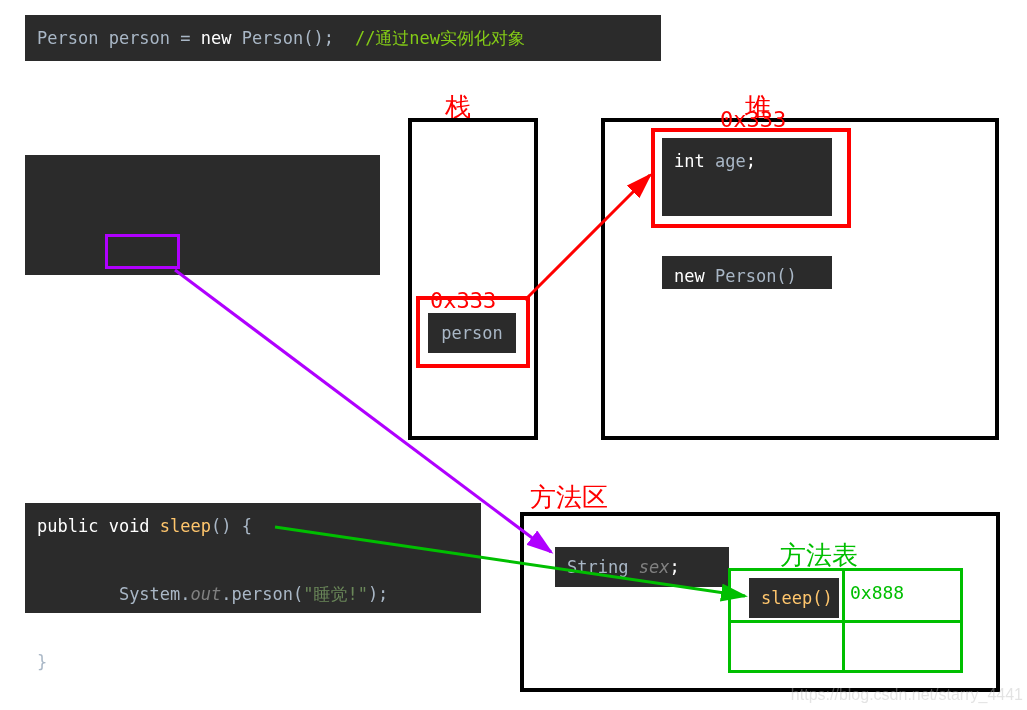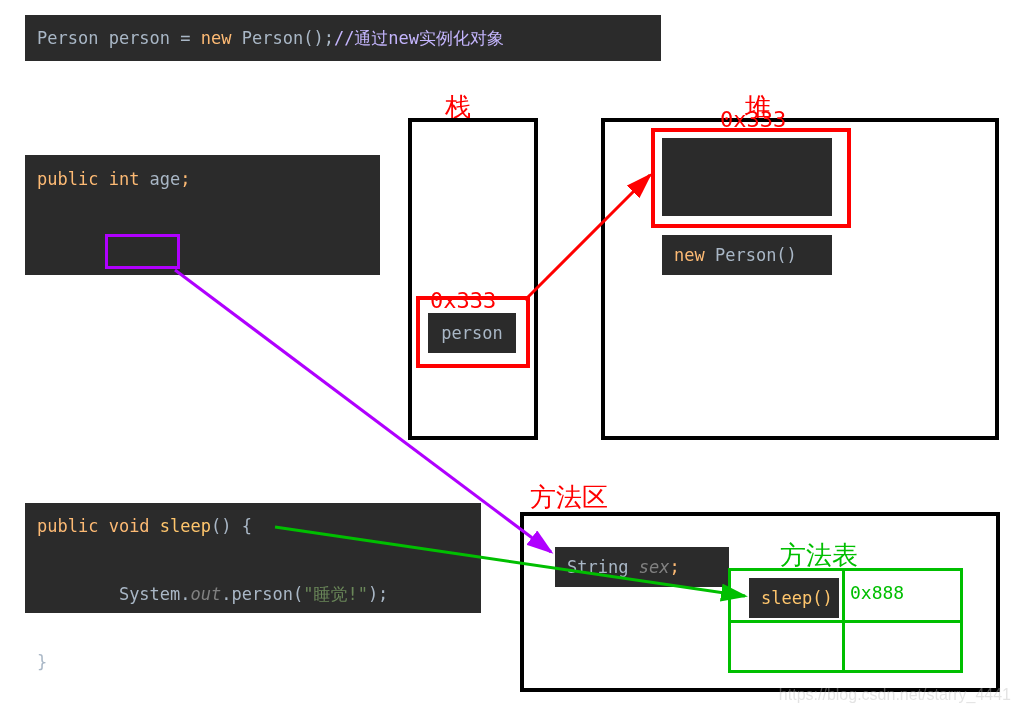--- a/index.html
+++ b/index.html
@@ -14,24 +14,24 @@
     overflow: hidden;
   }
   .codebox {
     background: #2b2b2b;
     color: #a9b7c6;
     position: absolute;
     padding: 6px 12px;
     font-size: 17px;
     line-height: 30px;
   }
-  .kw-orange { color: #fdba74; }
+  .kw-orange { color: #ffffff; }
   .kw-gray { color: #a9b7c6; }
   .kw-italic { color: #808080; font-style: italic; }
-  .comment { color: #c4b5fd; }
+  .comment { color: #84cc16; margin-left: 21px; }
   .str { color: #6a8759; }
   .methodname {color:#ffc66d;}
   .region-box {
     position: absolute;
     border: 4px solid #000;
     background: #fff;
   }
   .label-red {
     position: absolute;
     color: #ff0000;
@@ -72,23 +72,20 @@
   }
 </style>
 </head>
 <body>
 
 <div class="codebox" style="left:25px; top:15px; width:636px; height:46px; line-height:34px;">
   <span>Person</span><span class="kw-gray"> person </span><span>= </span><span class="kw-orange">new </span><span>Person()</span><span>;</span><span class="comment">//通过new实例化对象</span>
 </div>
 
 <div class="codebox" style="left:25px; top:155px; width:355px; height:120px; line-height:36px;">
-  <div>
-    <span class="kw-orange">public</span><span class="kw-orange"> int </span><span class="kw-gray">age</span><span class="kw-orange">;</span>
-  </div>
 </div>
 
 <div class="mag-rect" style="left:105px; top:234px; width:75px; height:35px;"></div>
 
 <div class="codebox" style="left:25px; top:503px; width:456px; height:110px; line-height:34px;">
   <div>
     <span class="kw-orange">public</span><span class="kw-orange"> void </span><span class="methodname">sleep</span><span>() {</span>
   </div>
   <div style="white-space:pre;">
     <span>    System.</span><span class="kw-italic">out</span><span>.person(</span><span class="str">"睡觉!"</span><span>);</span>
@@ -104,24 +101,25 @@
   <span>person</span>
 </div>
 <div class="red-rect" style="left:416px; top:296px; width:114px; height:72px;"></div>
 
 <div class="label-red" style="left:745px; top:90px;">堆</div>
 <div class="region-box" style="left:601px; top:118px; width:398px; height:322px;"></div>
 
 <div class="label-red" style="left:720px; top:107px; font-family:Consolas,monospace; font-size:22px;">0x333</div>
 
 <div class="codebox" style="left:662px; top:138px; width:170px; height:78px; line-height:34px;">
+  <div><span class="kw-orange">int </span><span class="kw-gray">age</span><span class="kw-orange">;</span></div>
 </div>
 <div class="red-rect" style="left:651px; top:128px; width:200px; height:100px;"></div>
 
-<div class="codebox" style="left:662px; top:235px; width:170px; height:40px; line-height:28px;">
+<div class="codebox" style="left:662px; top:256px; width:170px; height:33px; line-height:28px;">
   <span class="kw-orange">new </span><span>Person()</span>
 </div>
 
 <div class="label-red" style="left:530px; top:480px;">方法区</div>
 <div class="region-box" style="left:520px; top:512px; width:480px; height:180px;"></div>
 
 <div class="codebox" style="left:555px; top:547px; width:174px; height:40px; line-height:28px;">
   <span>String </span><span class="kw-italic">sex</span><span class="kw-orange">;</span>
 </div>
 
@@ -149,13 +147,13 @@
     </marker>
   </defs>
 
   <line x1="525" y1="300" x2="650" y2="175" stroke="#ff0000" stroke-width="3" marker-end="url(#arrRed)"></line>
 
   <line x1="175" y1="270" x2="551" y2="552" stroke="#b000ff" stroke-width="3" marker-end="url(#arrMag)"></line>
 
   <line x1="275" y1="527" x2="745" y2="596" stroke="#00bf00" stroke-width="3" marker-end="url(#arrGreen)"></line>
 </svg>
 
-<div class="watermark" style="right:16px; bottom:6px;">https://blog.csdn.net/starry_4441</div>
+<div class="watermark" style="right:4px; bottom:6px;">https://blog.csdn.net/starry_4441</div>
 
 </body></html>

